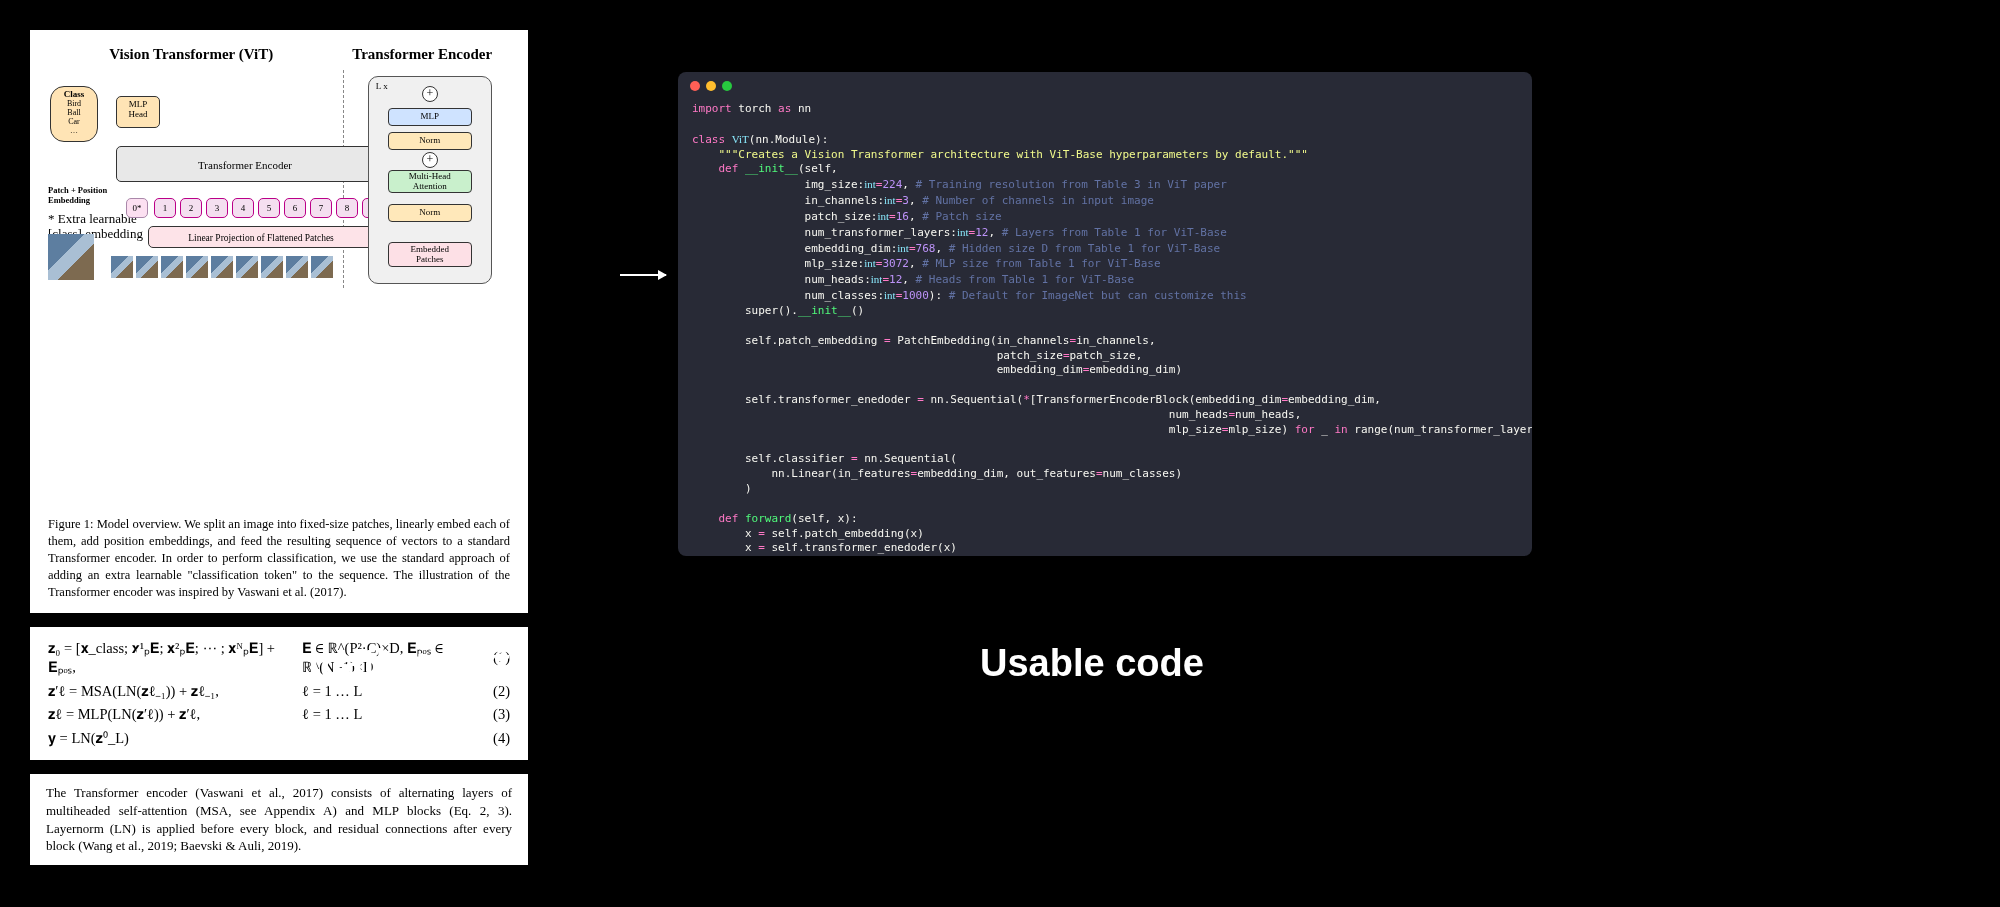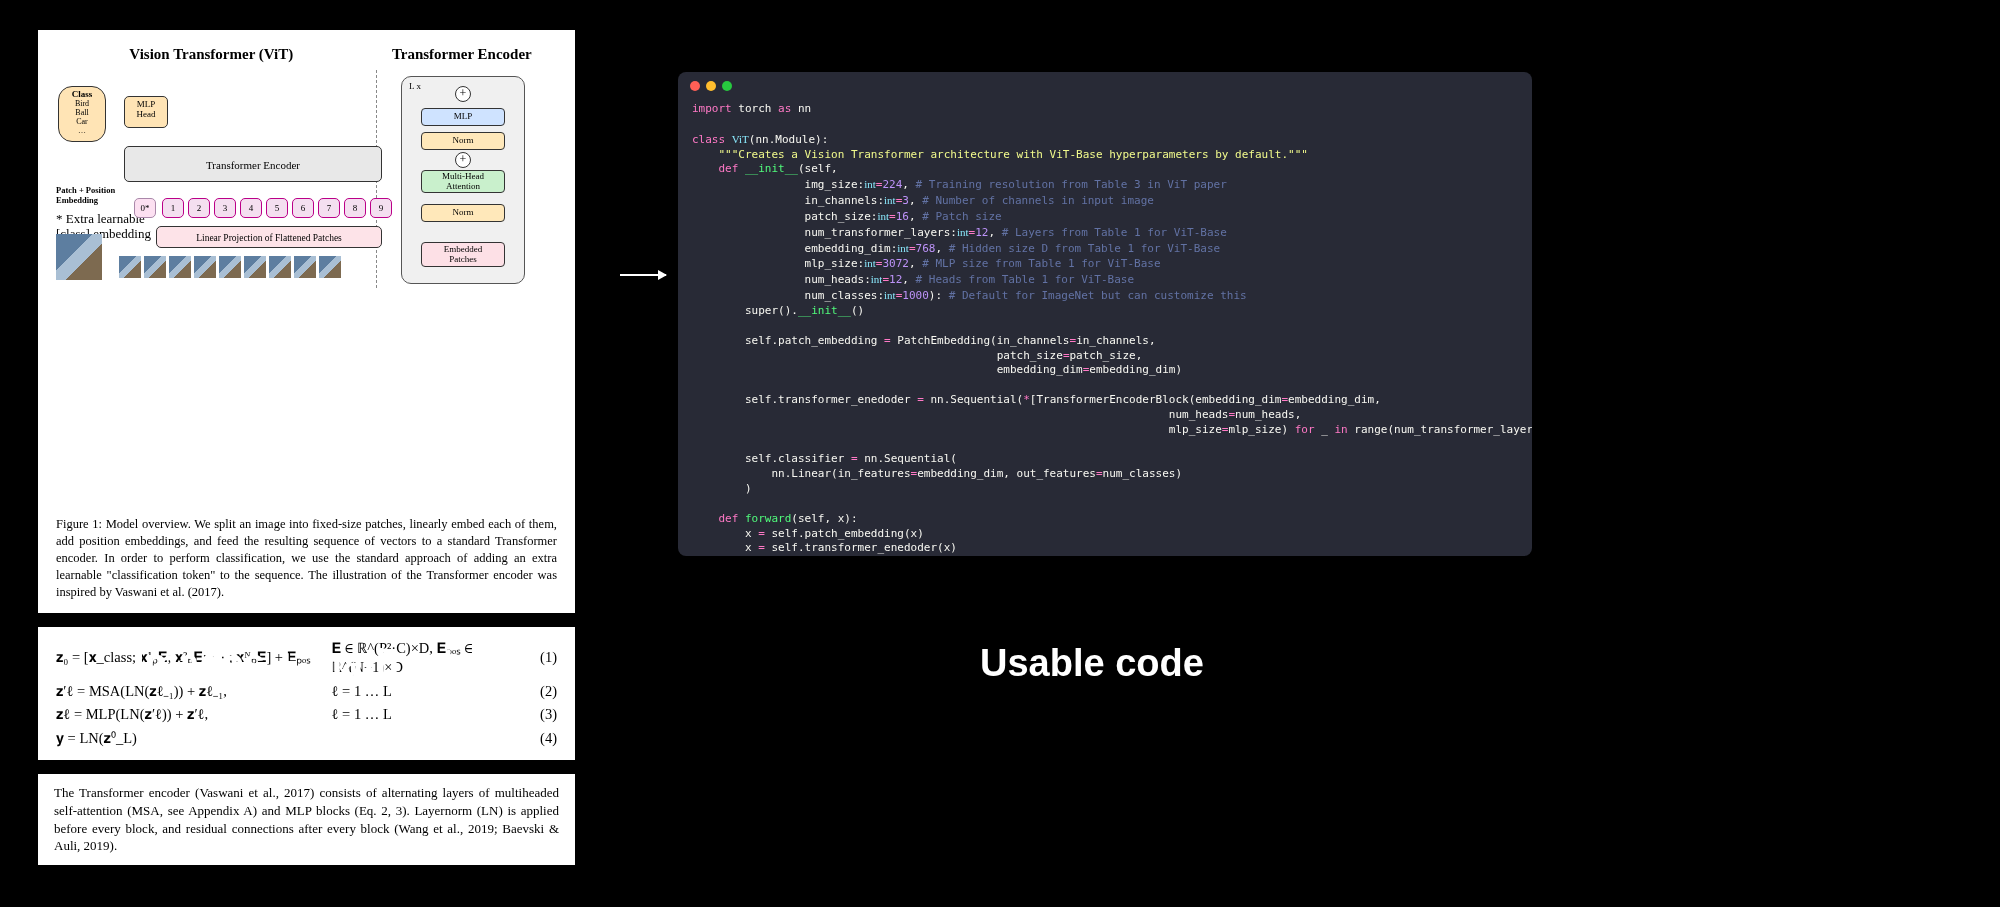--- a/index.html
+++ b/index.html
@@ -9,22 +9,21 @@
     height: 907px;
     font-family: -apple-system, BlinkMacSystemFont, 'Segoe UI', sans-serif;
     color: #fff;
     position: relative;
     overflow: hidden;
   }
   .left-panel {
     position: absolute;
     left: 30px;
     top: 30px;
-    width: 537px;
-    margin-left: 8px;
+    width: 498px;
   }
   .paper-box {
     background: #fff;
     color: #000;
     padding: 10px 14px;
     margin-bottom: 14px;
     font-family: 'Times New Roman', serif;
     font-size: 13px;
     line-height: 1.35;
   }

